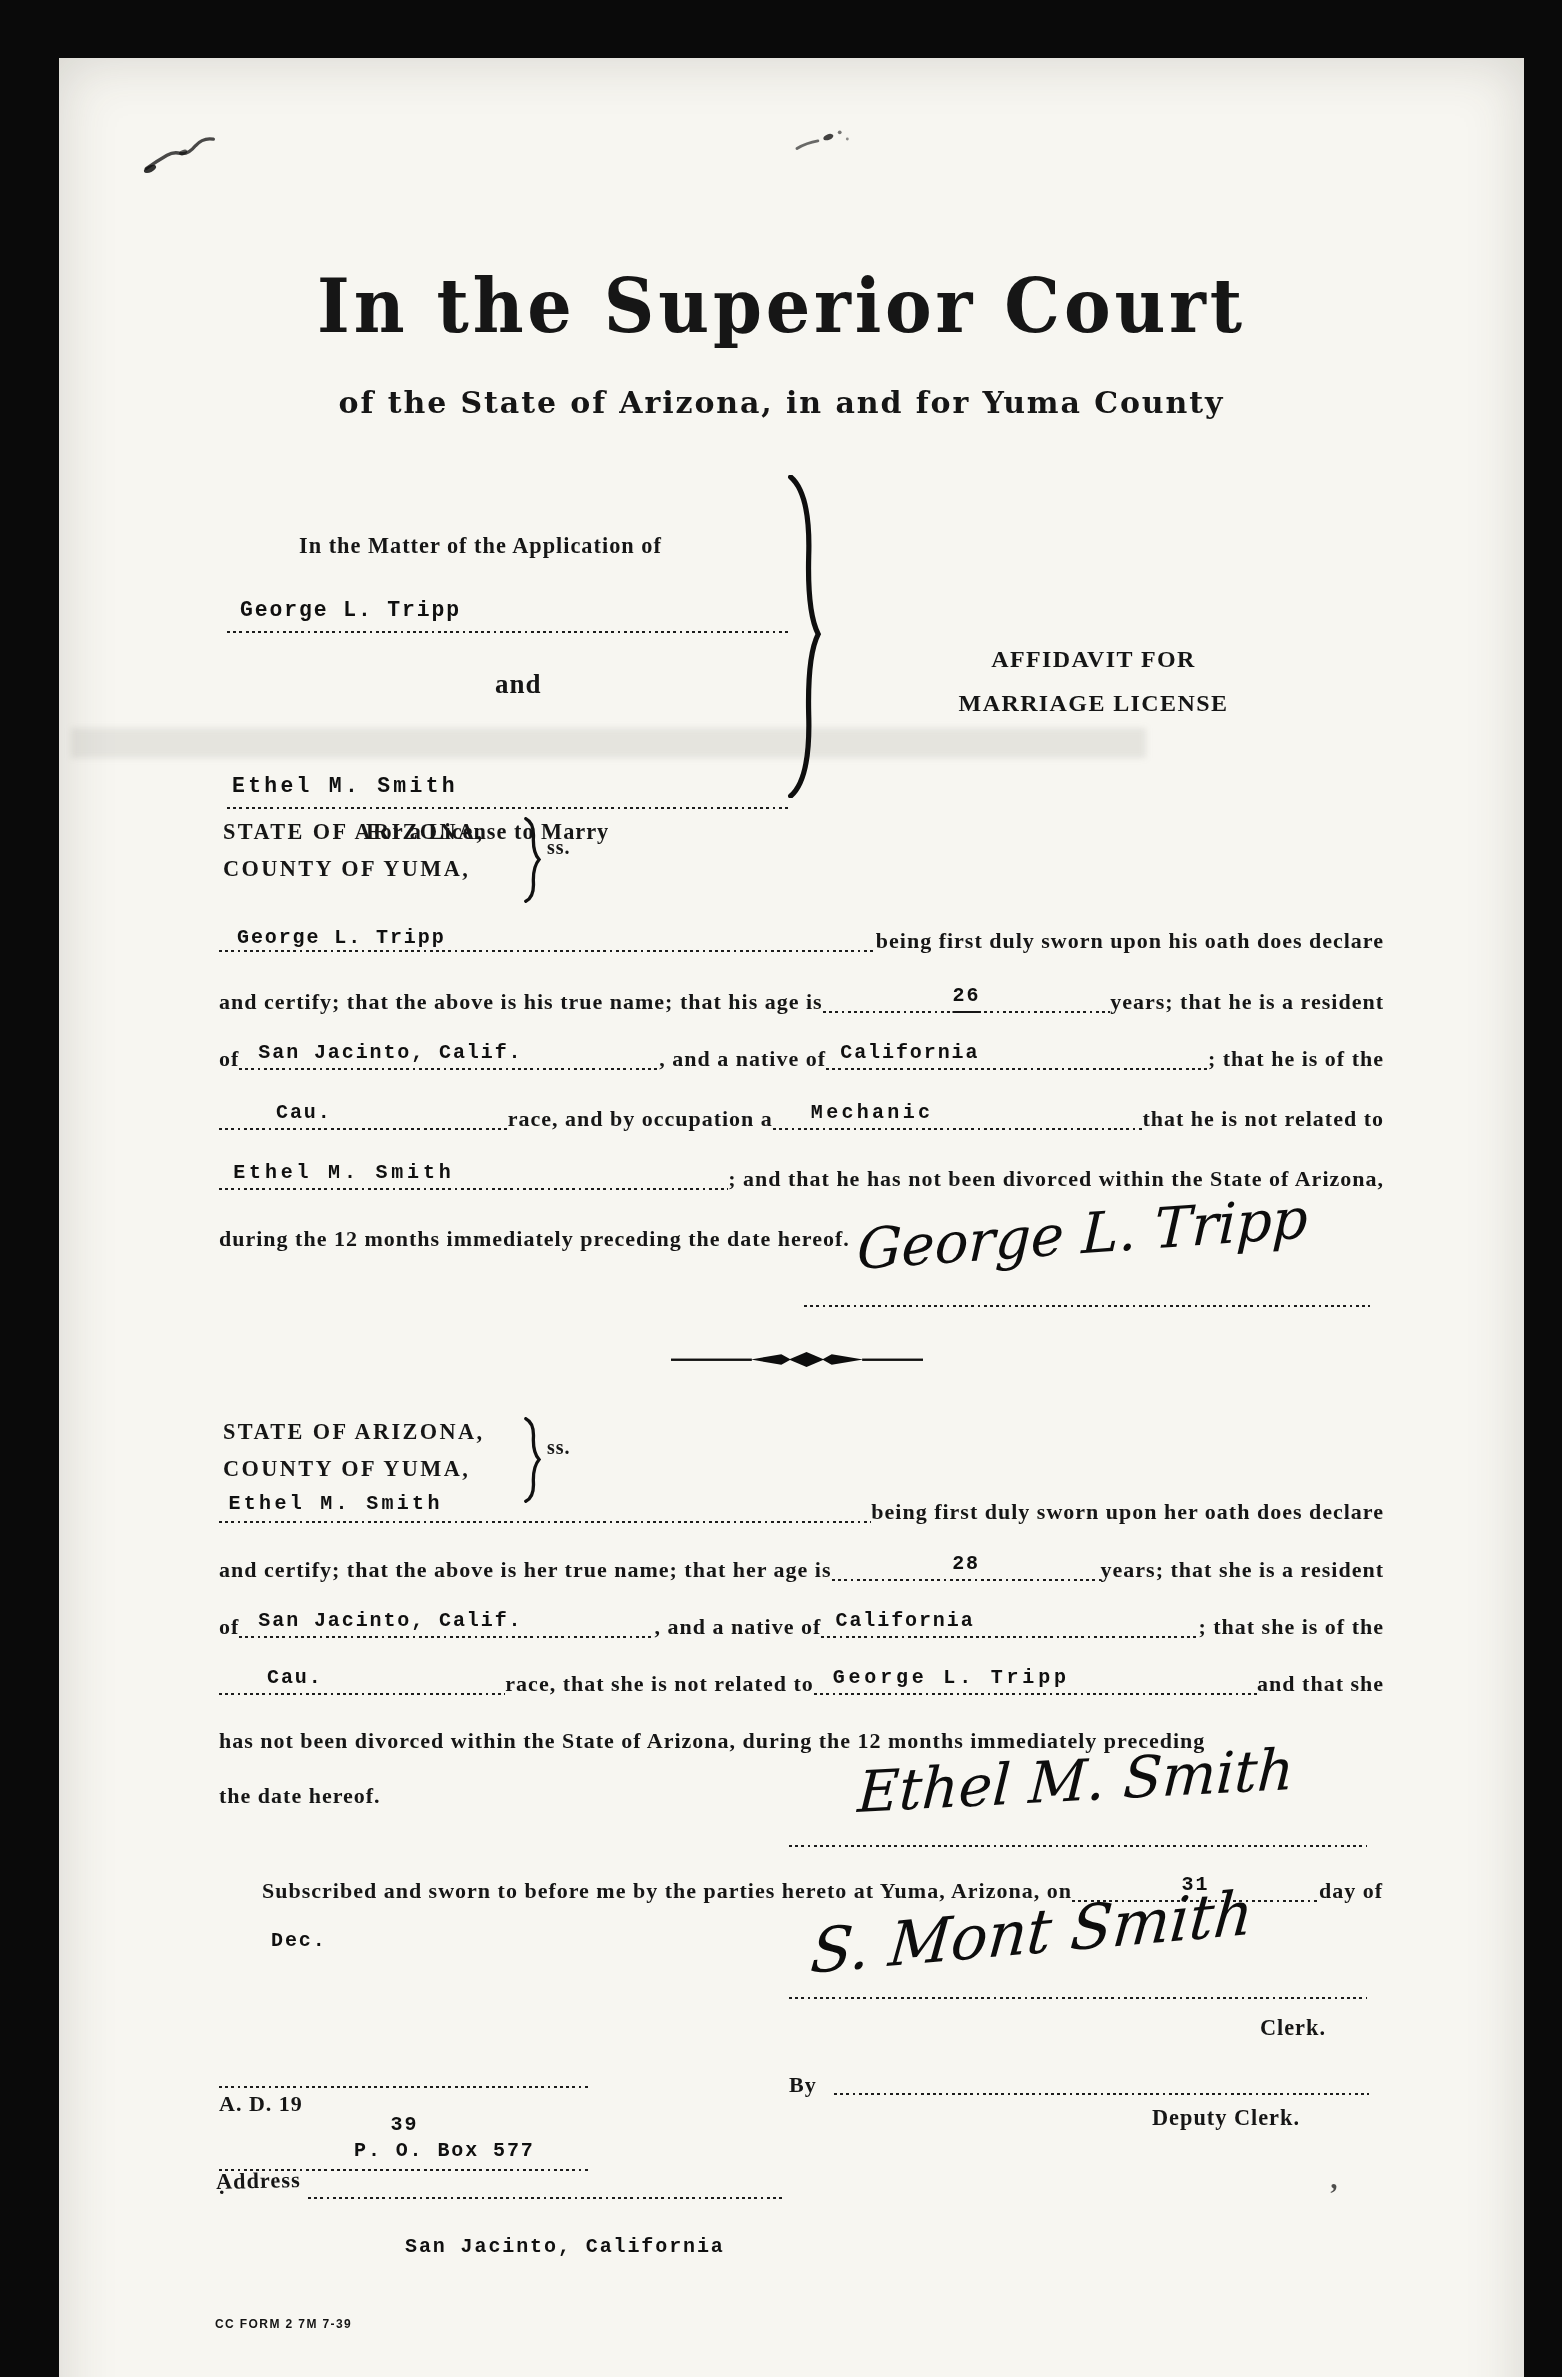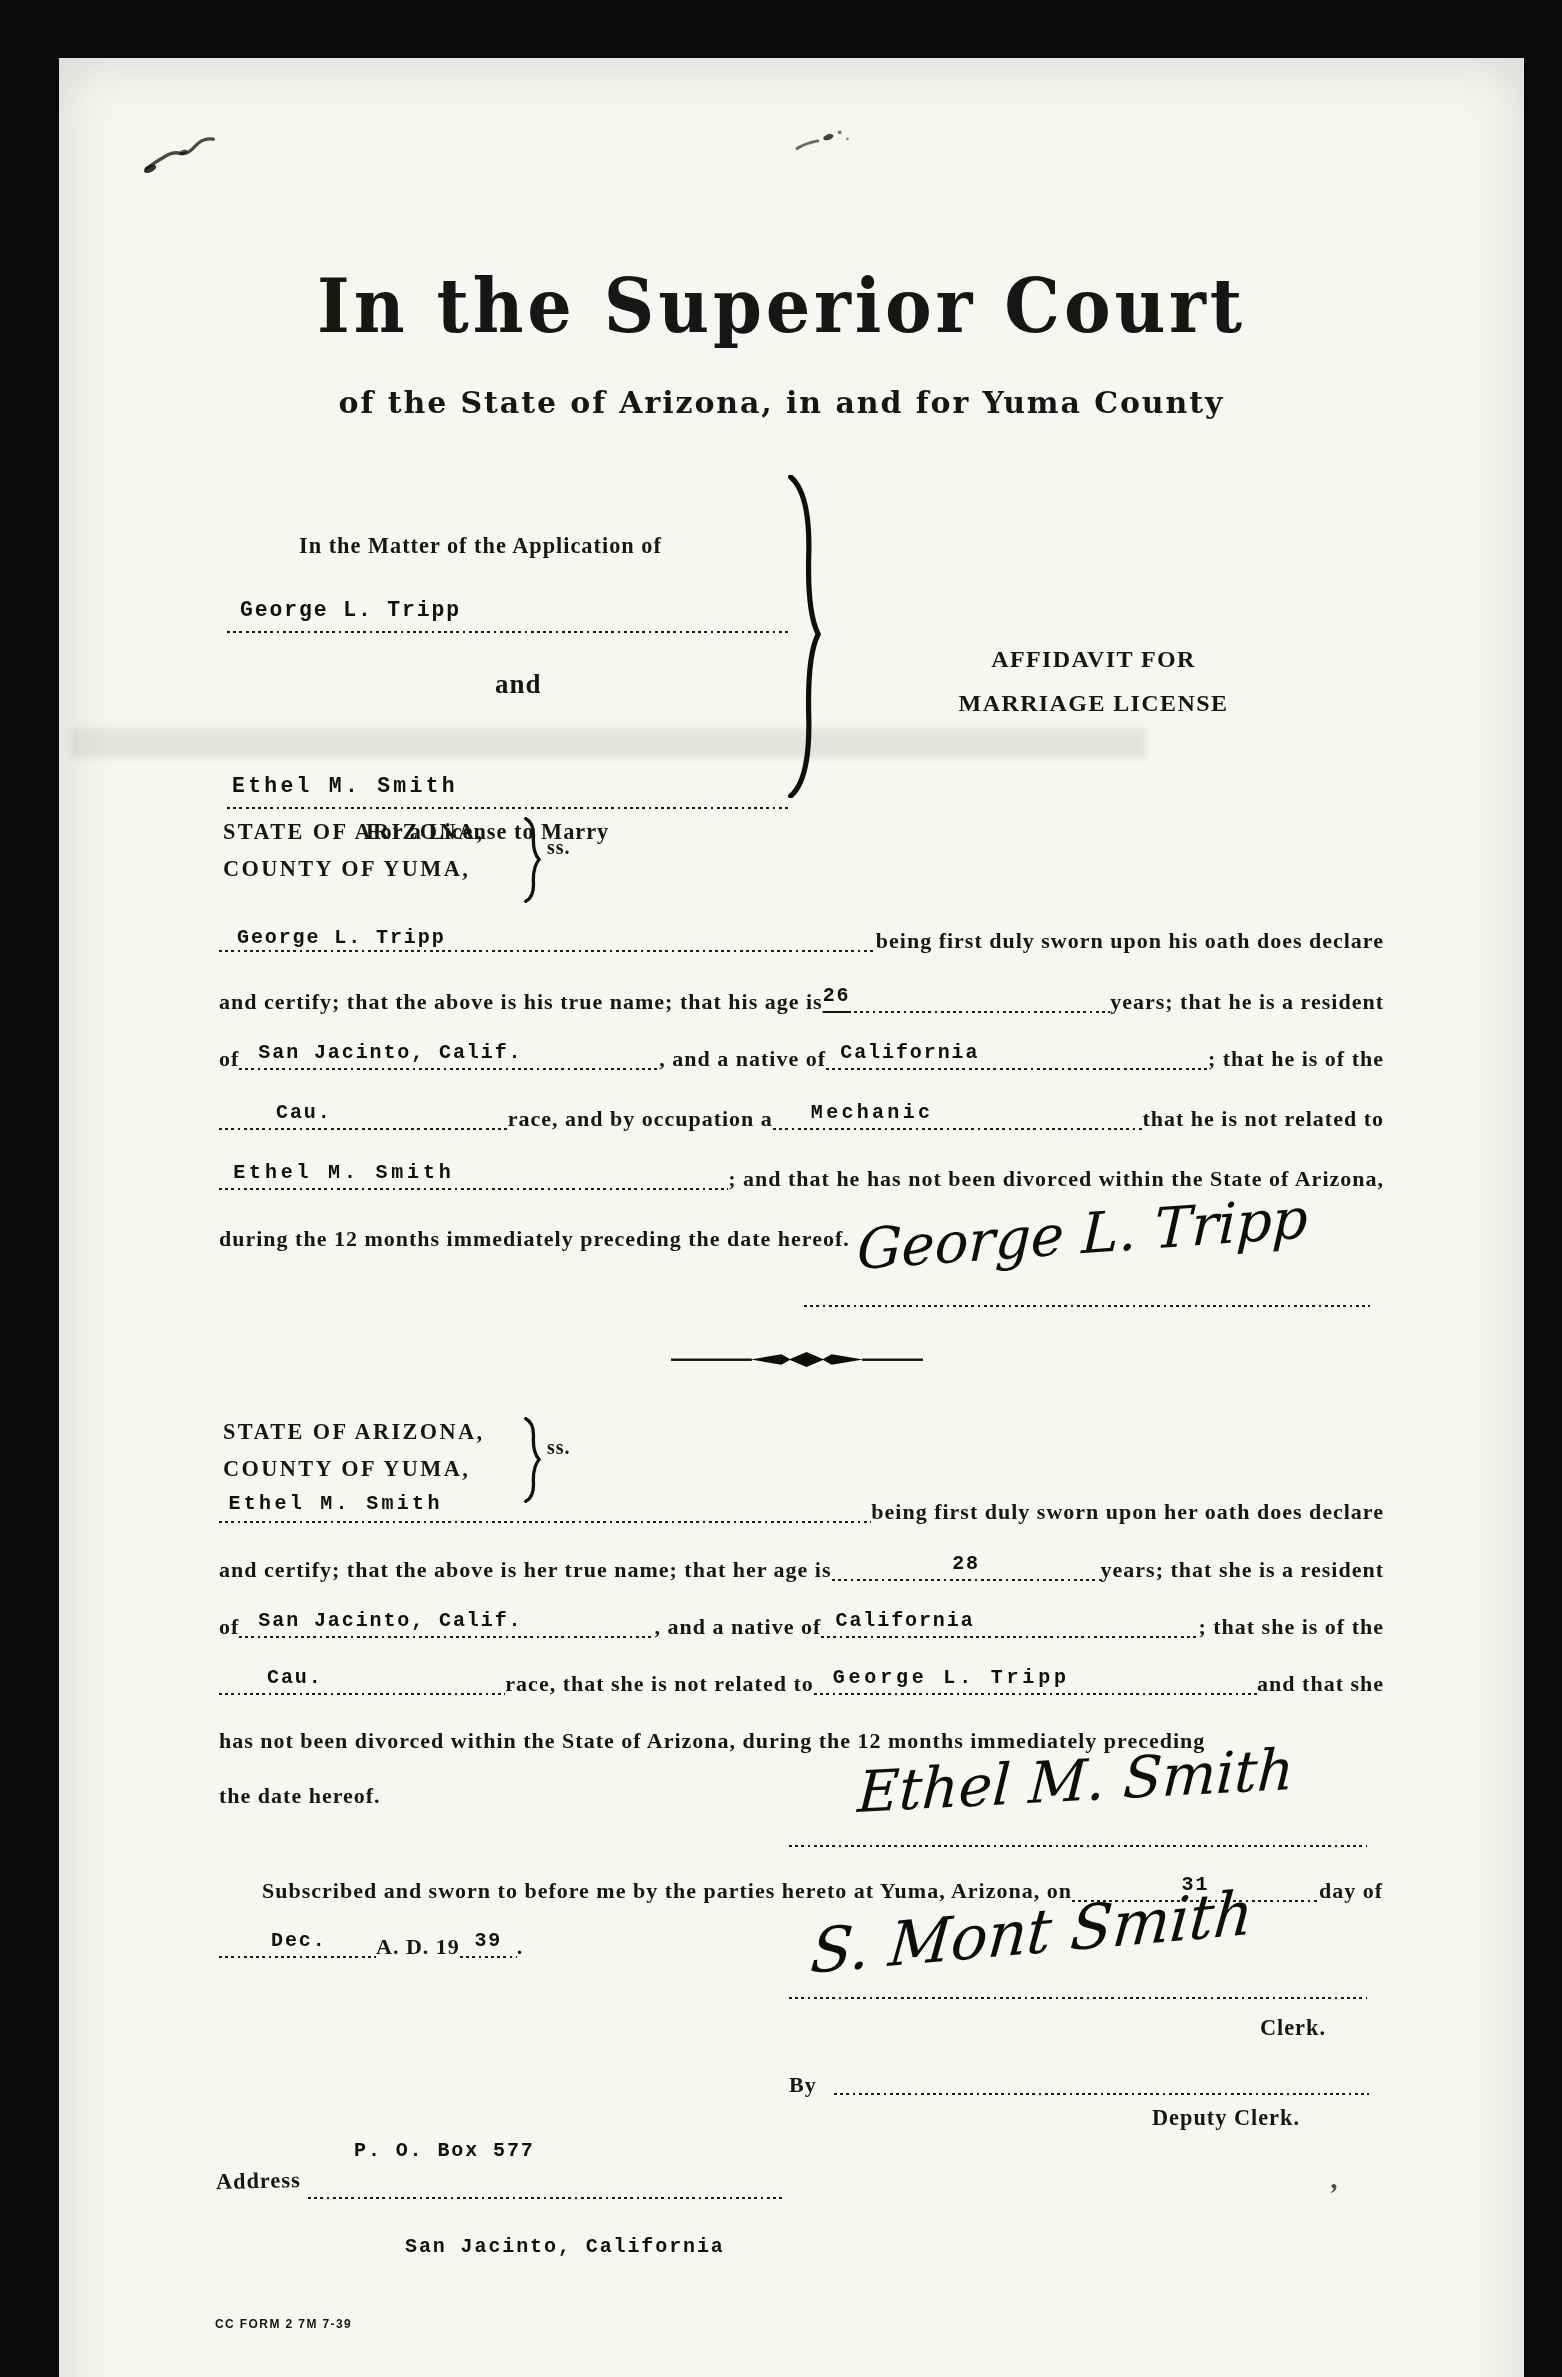--- a/index.html
+++ b/index.html
@@ -86,21 +86,21 @@
 
   <div class="row" style="top:928px;">
     <span class="fill grow" style="flex-basis:571px;">
       <span class="typed" style="margin-left:18px;">George L. Tripp</span>
     </span>
     <span class="print">being first duly sworn upon his oath does declare</span>
   </div>
 
   <div class="row" style="top:989px;">
     <span class="print">and certify; that the above is his true name; that his age is</span>
-    <span class="fill grow" style="flex-basis:105px;text-decoration:underline;">
+    <span class="fill grow" style="flex-basis:105px;text-align:center;text-decoration:underline;">
       <span class="typed raised">26</span>
     </span>
     <span class="print">years; that he is a resident</span>
   </div>
 
   <div class="row" style="top:1046px;">
     <span class="print">of</span>
     <span class="fill grow" style="flex-basis:333px;">
       <span class="typed raised" style="margin-left:19px;">San Jacinto, Calif.</span>
     </span>
@@ -201,21 +201,21 @@
   <div class="dotline" style="left:789px;top:1845px;width:578px;"></div>
 
   <div class="row" style="left:262px;width:1121px;top:1878px;">
     <span class="print">Subscribed and sworn to before me by the parties hereto at Yuma, Arizona, on</span>
     <span class="fill grow" style="flex-basis:67px;text-align:center;">
       <span class="typed raised">31</span>
     </span>
     <span class="print">day of</span>
   </div>
 
-  <div class="row" style="top:1934px;width:371px;">
+  <div class="row" style="top:1934px;width:371px;flex-direction:column;">
     <span class="fill fixed" style="flex-basis:157px;">
       <span class="typed raised" style="margin-left:52px;">Dec.</span>
     </span>
     <span class="print">A. D. 19</span>
     <span class="fill fixed" style="flex-basis:57px;text-align:center;">
       <span class="typed raised">39</span>
     </span>
     <span class="print">.</span>
   </div>
 

